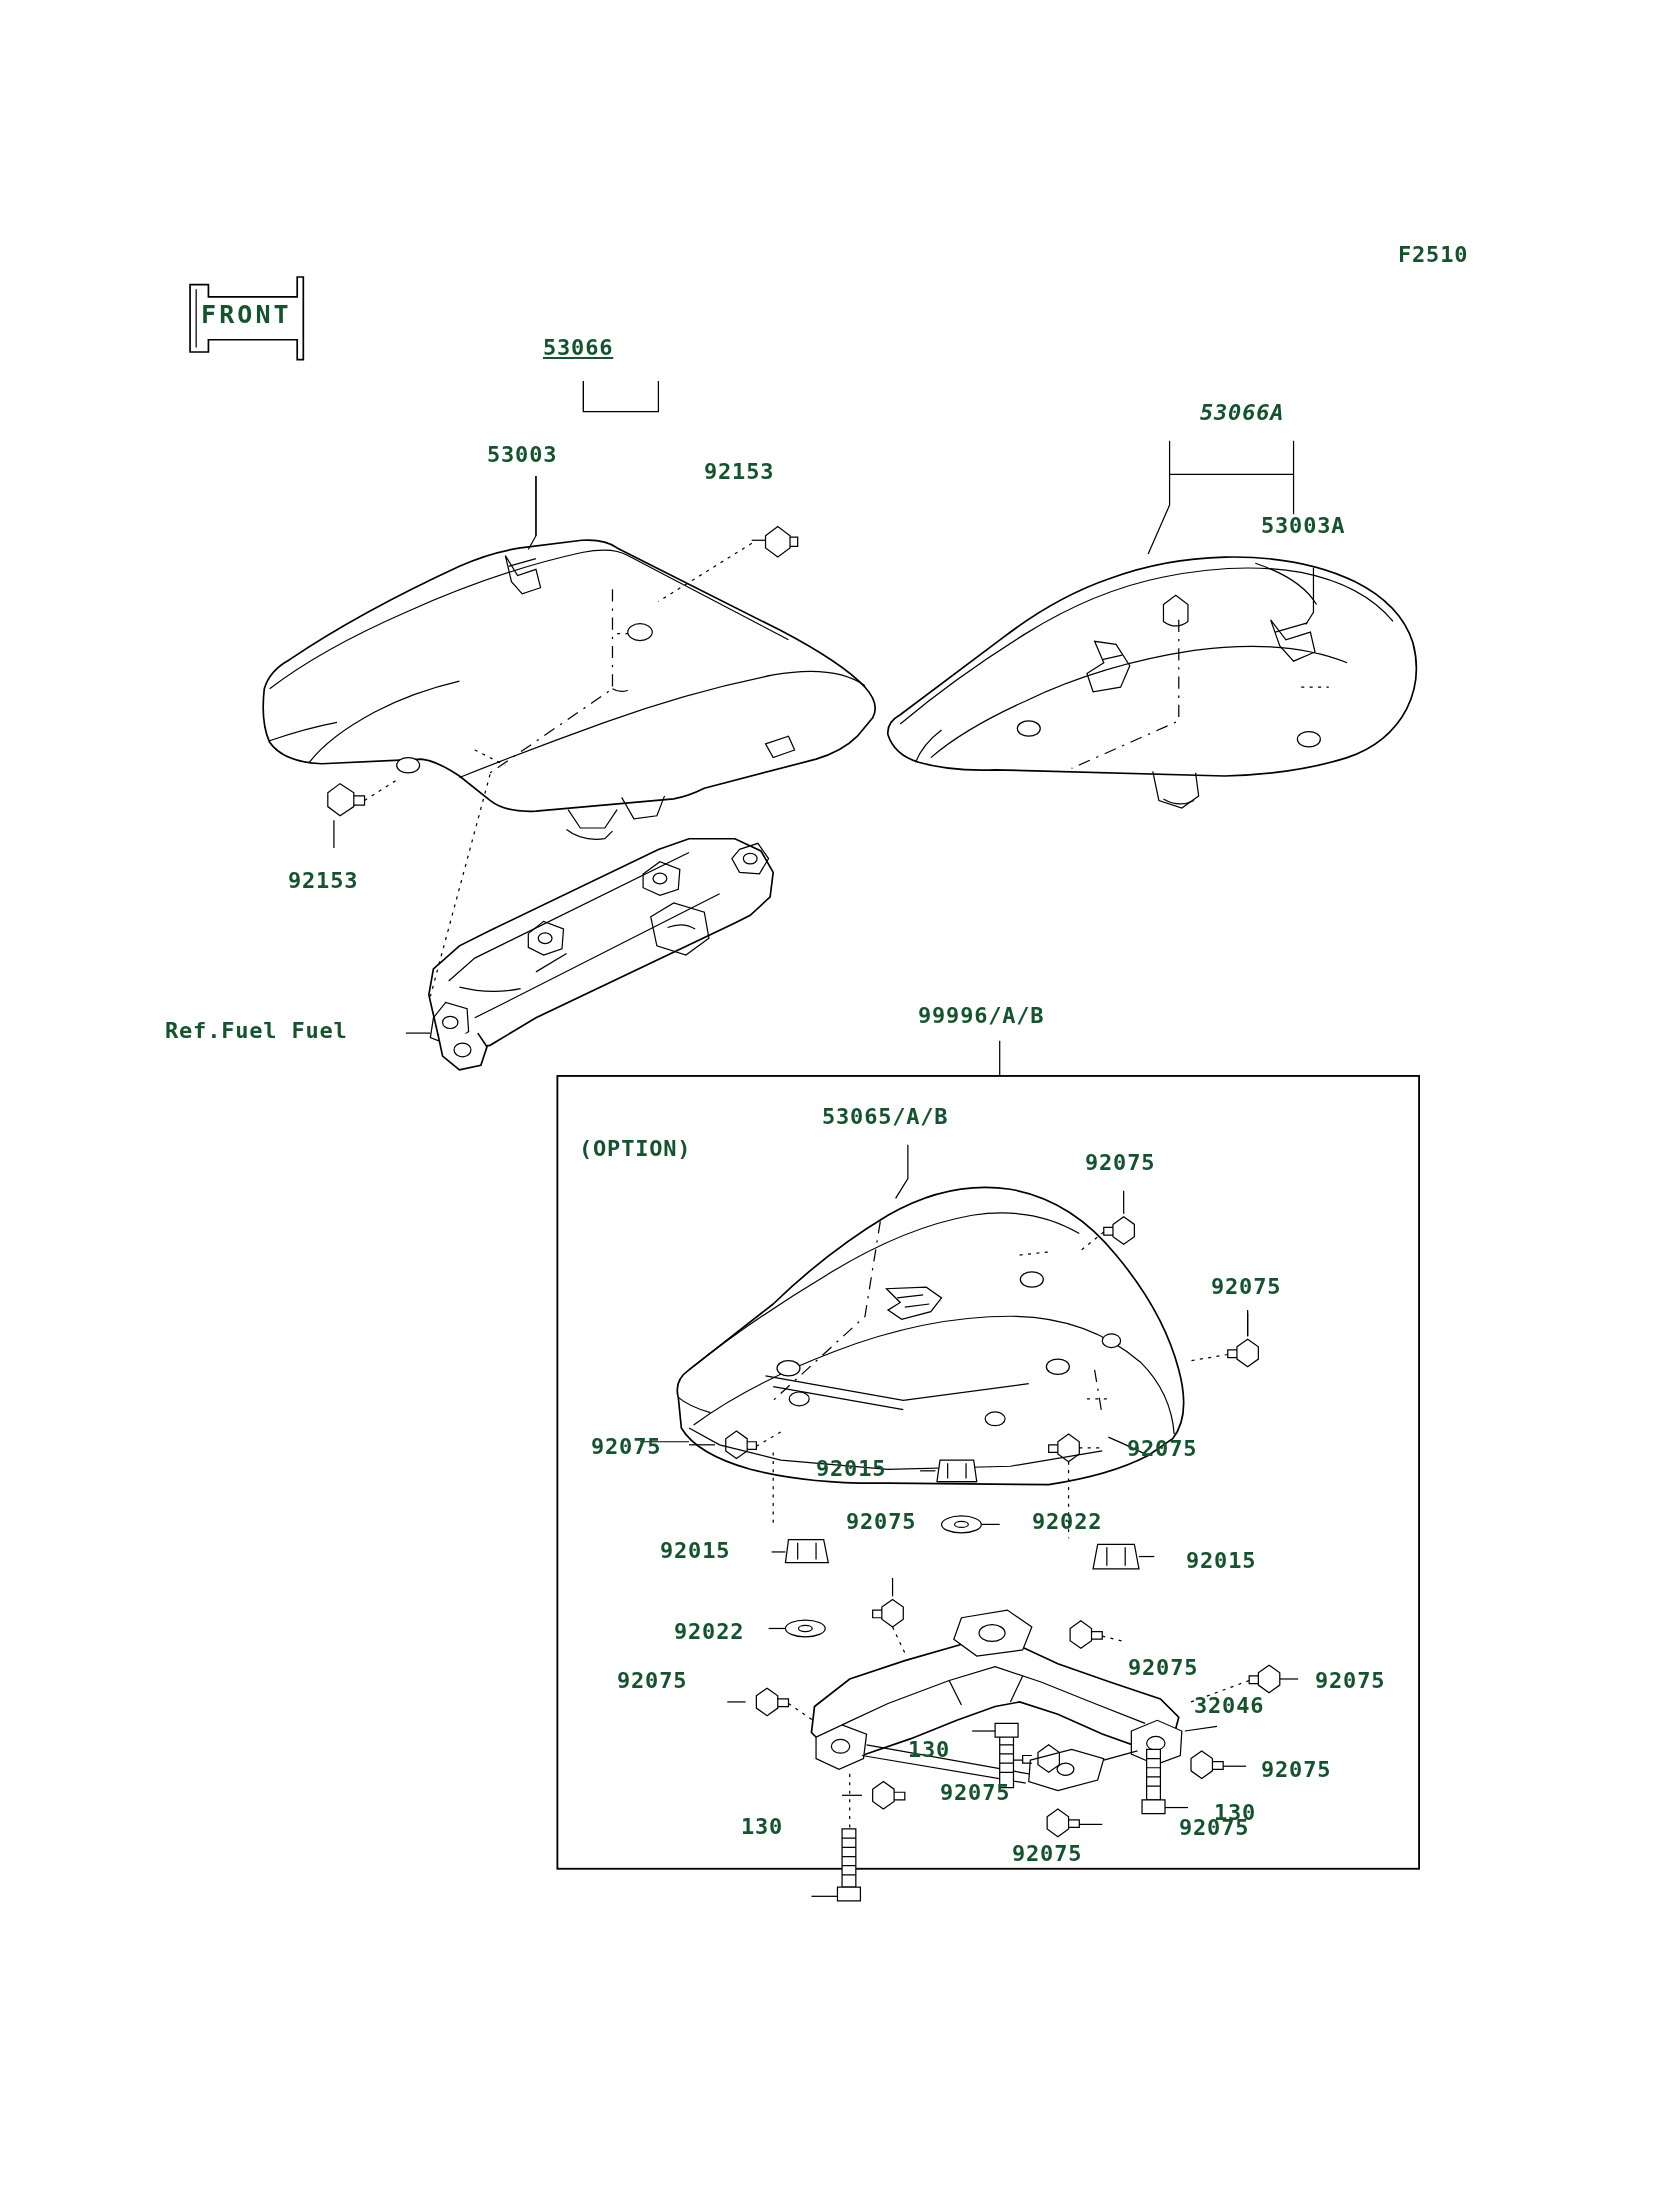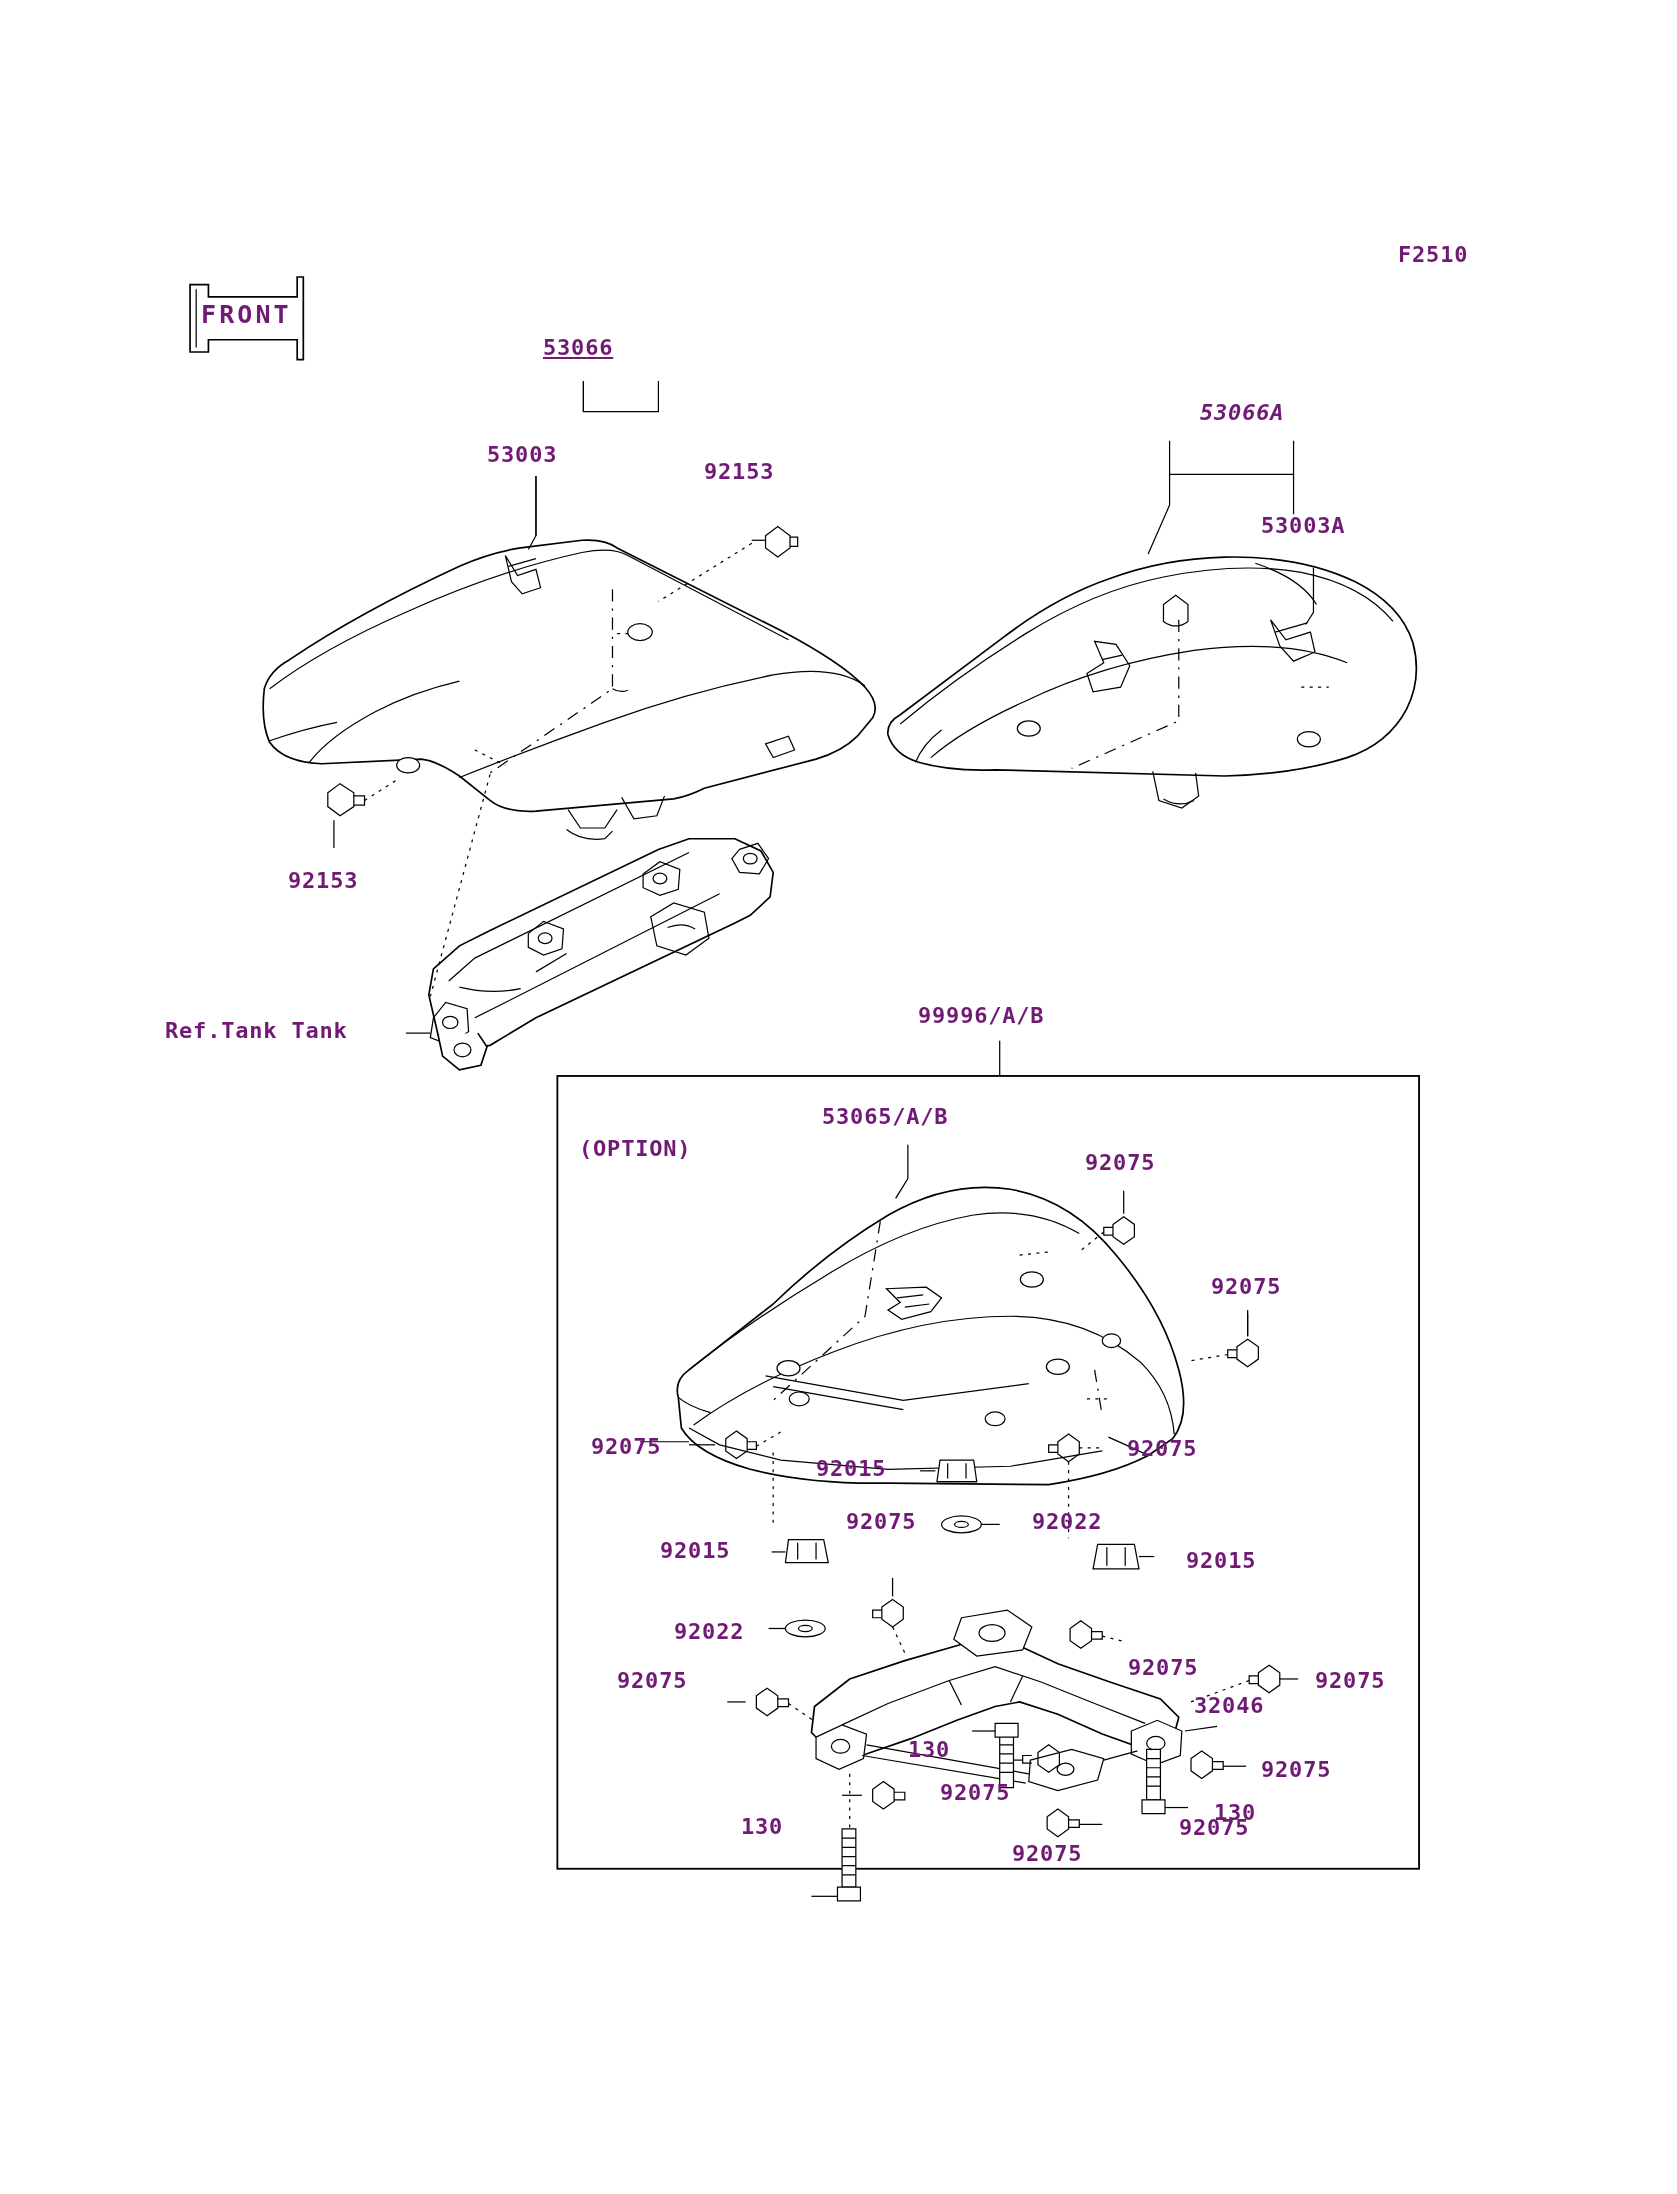--- a/index.html
+++ b/index.html
@@ -21,21 +21,21 @@
     width: 1678px;
     height: 2194px;
   }
   .lbl {
     position: absolute;
     font-family: "DejaVu Sans Mono", monospace;
     font-weight: bold;
     font-size: 22px;
     letter-spacing: 0.8px;
     white-space: nowrap;
-    color: #701a75;
+    color: #14532d;
   }
   svg.art {
     position: absolute;
     left: 0; top: 0;
     width: 1678px;
     height: 2194px;
     overflow: visible;
   }
   .ln {
     stroke: #000;
@@ -389,21 +389,21 @@
   <div class="lbl" style="left:1398px; top:242px;">F2510</div>
 
   <div class="lbl" style="left:543px; top:335px;text-decoration:underline;">53066</div>
   <div class="lbl" style="left:487px; top:442px;text-align:center;">53003</div>
   <div class="lbl" style="left:704px; top:459px;">92153</div>
   <div class="lbl" style="left:288px; top:868px;">92153</div>
 
   <div class="lbl" style="left:1200px; top:400px;font-style:italic;">53066A</div>
   <div class="lbl" style="left:1261px; top:513px;">53003A</div>
 
-  <div class="lbl" style="left:165px; top:1018px;">Ref.Tank Tank</div>
+  <div class="lbl" style="left:165px; top:1018px;">Ref.Fuel Fuel</div>
 
   <div class="lbl" style="left:918px; top:1003px;">99996/A/B</div>
   <div class="lbl" style="left:579px; top:1104px;margin-top:32px;">(OPTION)</div>
   <div class="lbl" style="left:822px; top:1104px;">53065/A/B</div>
 
   <div class="lbl" style="left:1085px; top:1150px;">92075</div>
   <div class="lbl" style="left:1211px; top:1274px;">92075</div>
   <div class="lbl" style="left:591px; top:1434px;">92075</div>
   <div class="lbl" style="left:1127px; top:1436px;">92075</div>
 

